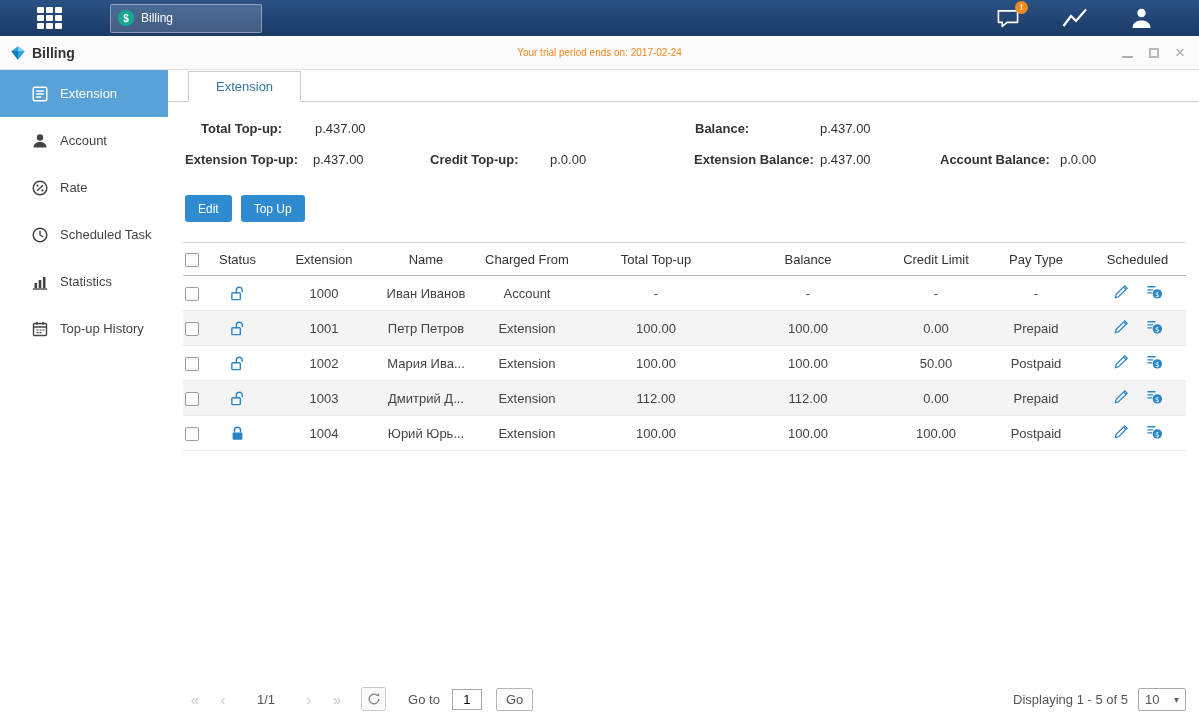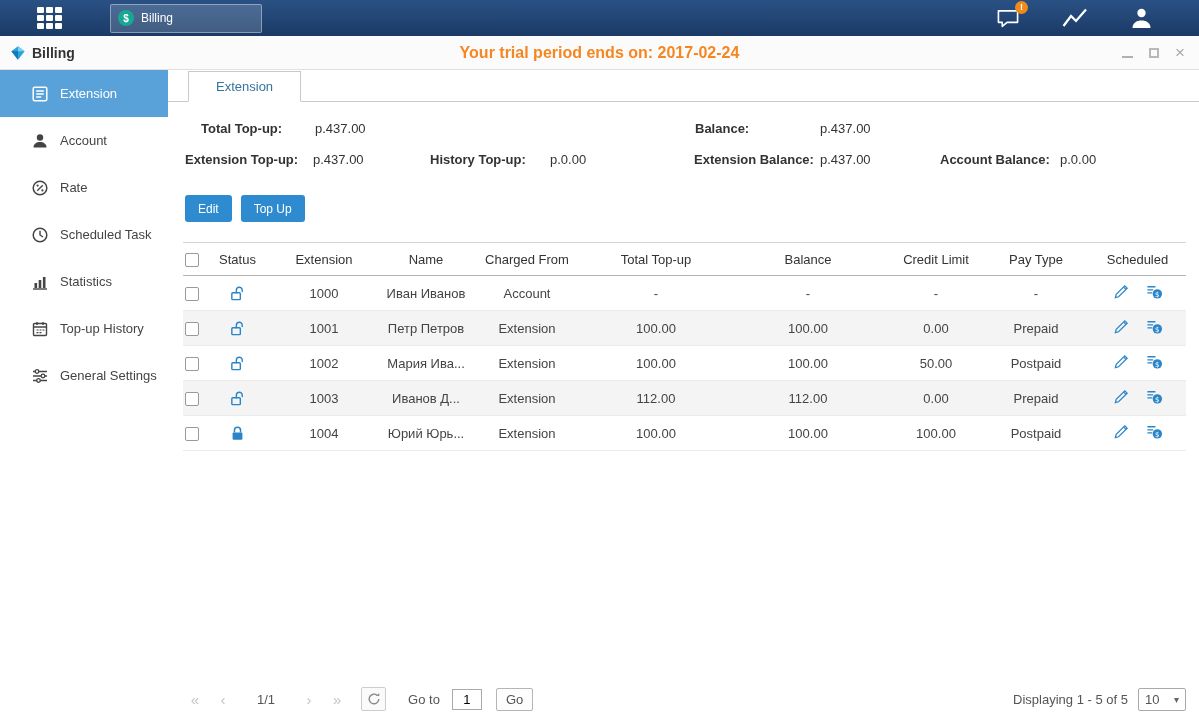--- a/index.html
+++ b/index.html
@@ -13,21 +13,21 @@
   .app-tab { margin-left:45px; height:29px; min-width:152px; display:flex; align-items:center; gap:7px; padding:0 12px 0 7px;
              background:rgba(255,255,255,.17); border:1px solid rgba(255,255,255,.38); border-radius:2px; color:#fff; font-size:12px; cursor:pointer; }
   .app-tab-icon { width:16px; height:16px; border-radius:50%; background:#16a893; color:#fff; font-size:10px; font-weight:bold; display:flex; align-items:center; justify-content:center; }
   .topbar-right { position:absolute; right:45px; display:flex; align-items:center; gap:40px; }
   .tb-icon { position:relative; cursor:pointer; display:flex; }
   .badge { position:absolute; top:-6px; right:-7px; width:13px; height:13px; border-radius:50%; background:#f08a1c; color:#fff; font-size:9px; font-weight:bold; display:flex; align-items:center; justify-content:center; }
 
   
   .titlebar { height:34px; background:#fbfbfb; border-bottom:1px solid #e0e0e0; display:flex; align-items:center; position:relative; }
   .title-left { display:flex; align-items:center; gap:6px; margin-left:10px; font-weight:bold; font-size:14px; color:#333; }
-  .trial { position:absolute; left:0; right:0; text-align:center; color:#f6861f; font-size:16px; pointer-events:none;font-weight:bold; }
+  .trial { position:absolute; left:0; right:0; text-align:center; color:#f6861f; font-size:10px; pointer-events:none; }
   .win-controls { position:absolute; right:14px; display:flex; align-items:center; gap:16px; }
   .win-min { width:11px; height:10px; border-bottom:2px solid #b0b0b0; cursor:pointer; }
   .win-max { width:10px; height:10px; border:2px solid #b8b8b8; cursor:pointer; }
   .win-close { color:#a8a8a8; font-size:17px; line-height:12px; cursor:pointer; }
 
   
   .workspace { display:flex; height:650px; }
   .sidebar { width:168px; flex:none; background:#fff; }
   .side-item { height:47px; display:flex; align-items:center; gap:11px; padding-left:31px; font-size:13px; color:#444; cursor:pointer; }
   .side-item.active { background:#58a1d9; color:#fff; }
@@ -187,48 +187,37 @@
       <div class="side-item">
         <span class="side-icon">
           <svg viewBox="0 0 18 18">
             <rect x="2.5" y="3.5" width="13" height="12" rx="1" fill="none" stroke="currentColor" stroke-width="1.4"></rect>
             <path d="M2.5 7h13M6 2v3M12 2v3" stroke="currentColor" stroke-width="1.4"></path>
             <path d="M5.5 10h2M8.5 10h2M11.5 10h2M5.5 12.7h2M8.5 12.7h2" stroke="currentColor" stroke-width="1.2"></path>
           </svg>
         </span>
         <span class="side-label">Top-up History</span>
       </div>
-      <div class="side-item">
-        <span class="side-icon">
-          <svg viewBox="0 0 18 18">
-            <path d="M2 4.5h14M2 9h14M2 13.5h14" stroke="currentColor" stroke-width="1.4"></path>
-            <circle cx="6" cy="4.5" r="1.8" fill="#fff" stroke="currentColor" stroke-width="1.3"></circle>
-            <circle cx="12" cy="9" r="1.8" fill="#fff" stroke="currentColor" stroke-width="1.3"></circle>
-            <circle cx="7.5" cy="13.5" r="1.8" fill="#fff" stroke="currentColor" stroke-width="1.3"></circle>
-          </svg>
-        </span>
-        <span class="side-label">General Settings</span>
-      </div>
     </div>
 
   <div class="content">
     <div class="tabbar">
       <div class="tab">
         <span>Extension</span>
       </div>
     </div>
 
     <div class="summary">
       <span class="sum lbl" style="top:19px;left:17px;margin-left:16px;">Total Top-up:</span>
       <span class="sum" style="top:19px;left:147px;">p.437.00</span>
       <span class="sum lbl" style="top:19px;left:527px;">Balance:</span>
       <span class="sum" style="top:19px;left:652px;">p.437.00</span>
       <span class="sum lbl" style="top:50px;left:17px;">Extension Top-up:</span>
       <span class="sum" style="top:50px;left:145px;">p.437.00</span>
-      <span class="sum lbl" style="top:50px;left:262px;">History Top-up:</span>
+      <span class="sum lbl" style="top:50px;left:262px;">Credit Top-up:</span>
       <span class="sum" style="top:50px;left:382px;">p.0.00</span>
       <span class="sum lbl" style="top:50px;left:526px;">Extension Balance:</span>
       <span class="sum" style="top:50px;left:652px;">p.437.00</span>
       <span class="sum lbl" style="top:50px;left:772px;">Account Balance:</span>
       <span class="sum" style="top:50px;left:892px;">p.0.00</span>
     </div>
 
     <div class="actions">
       <button class="btn">Edit</button>
       <button class="btn">Top Up</button>
@@ -341,21 +330,21 @@
                   </svg>
                 </span></td>
             </tr>
             <tr class="striped">
               <td class="col-check"><span class="checkbox"></span></td>
               <td><span class="status-icon"><svg viewBox="0 0 18 18">
                     <rect x="3" y="8.2" width="9" height="7.3" rx="1" fill="none" stroke="#2a85c8" stroke-width="1.5"></rect>
                     <path d="M7.8 8.2V5.4a3.1 3.1 0 0 1 6.2 0V7" fill="none" stroke="#2a85c8" stroke-width="1.5" stroke-linecap="round"></path>
                   </svg></span></td>
               <td>1003</td>
-              <td>Иванов Д...</td>
+              <td>Дмитрий Д...</td>
               <td>Extension</td>
               <td>112.00</td>
               <td>112.00</td>
               <td>0.00</td>
               <td>Prepaid</td>
               <td class="ops"><span>
                   <svg viewBox="0 0 18 18">
                     <path d="M2.5 15.5l.9-3.4 9.1-9.1 2.5 2.5-9.1 9.1z" fill="none" stroke="#2a85c8" stroke-width="1.3"></path>
                     <path d="M11.2 4.3l2.5 2.5" stroke="#2a85c8" stroke-width="1.3"></path>
                   </svg>

